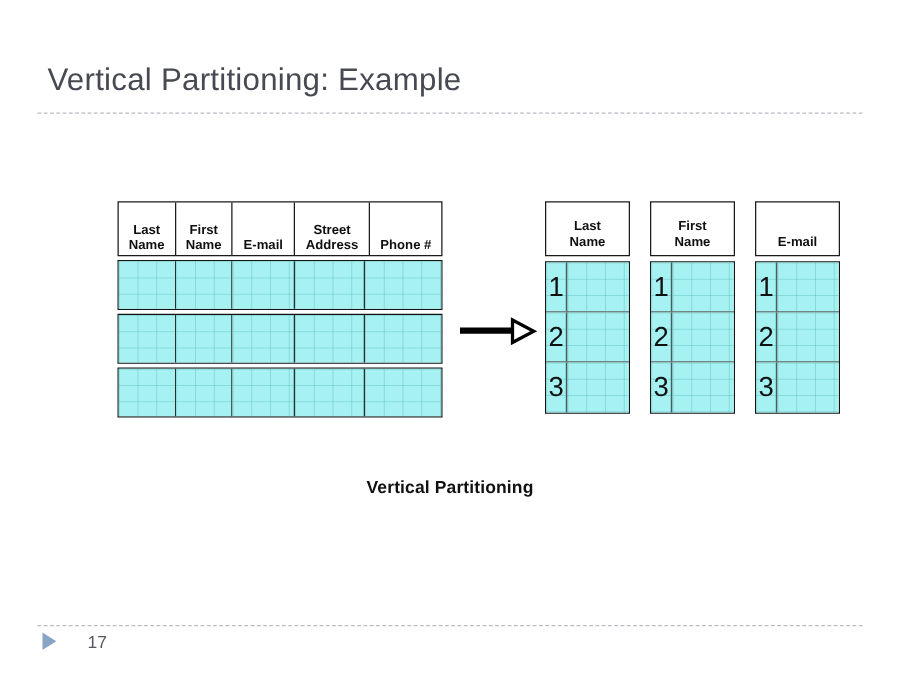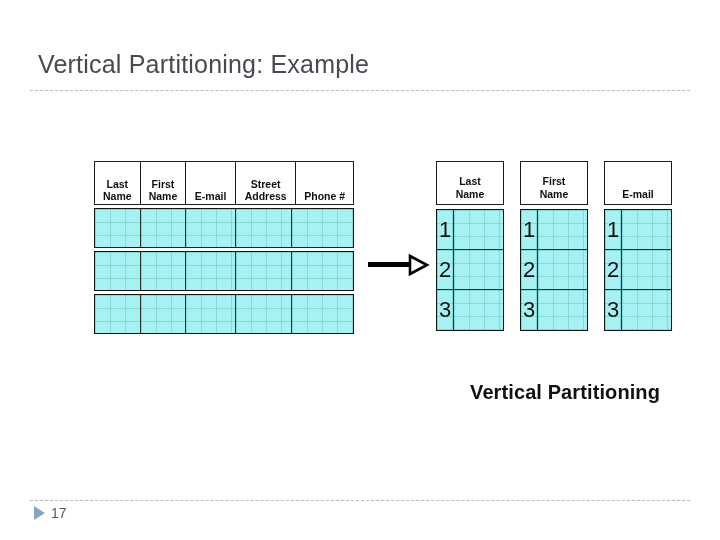--- a/index.html
+++ b/index.html
@@ -54,21 +54,21 @@
     width: 660px;
     height: 0;
     border-top: 1px dashed #b9bcc4;
   }
   .footer {
     position: absolute;
     left: 34px;
     top: 506px;
     display: flex;
     align-items: center;
-    gap: 6px;
+    gap: 25px;
   }
   .footer-bullet {
     width: 0;
     height: 0;
     border-top: 7px solid transparent;
     border-bottom: 7px solid transparent;
     border-left: 11px solid #8aa4c8;
   }
   .page-number {
     font-size: 14px;
@@ -203,22 +203,22 @@
     font-family: "Liberation Sans", sans-serif;
   }
   .vt-data { flex: 1; }
 
   
   .fig-caption {
     position: absolute;
     left: 0;
     top: 245px;
     width: 600px;
-    text-align: right;
-    font-size: 20px;
+    text-align: center;
+    font-size: 14px;
     font-weight: 700;
     color: #111111;
     letter-spacing: 0.1px;
   }
 </style>
 </head>
 <body>
 
 <div class="slide">
 

